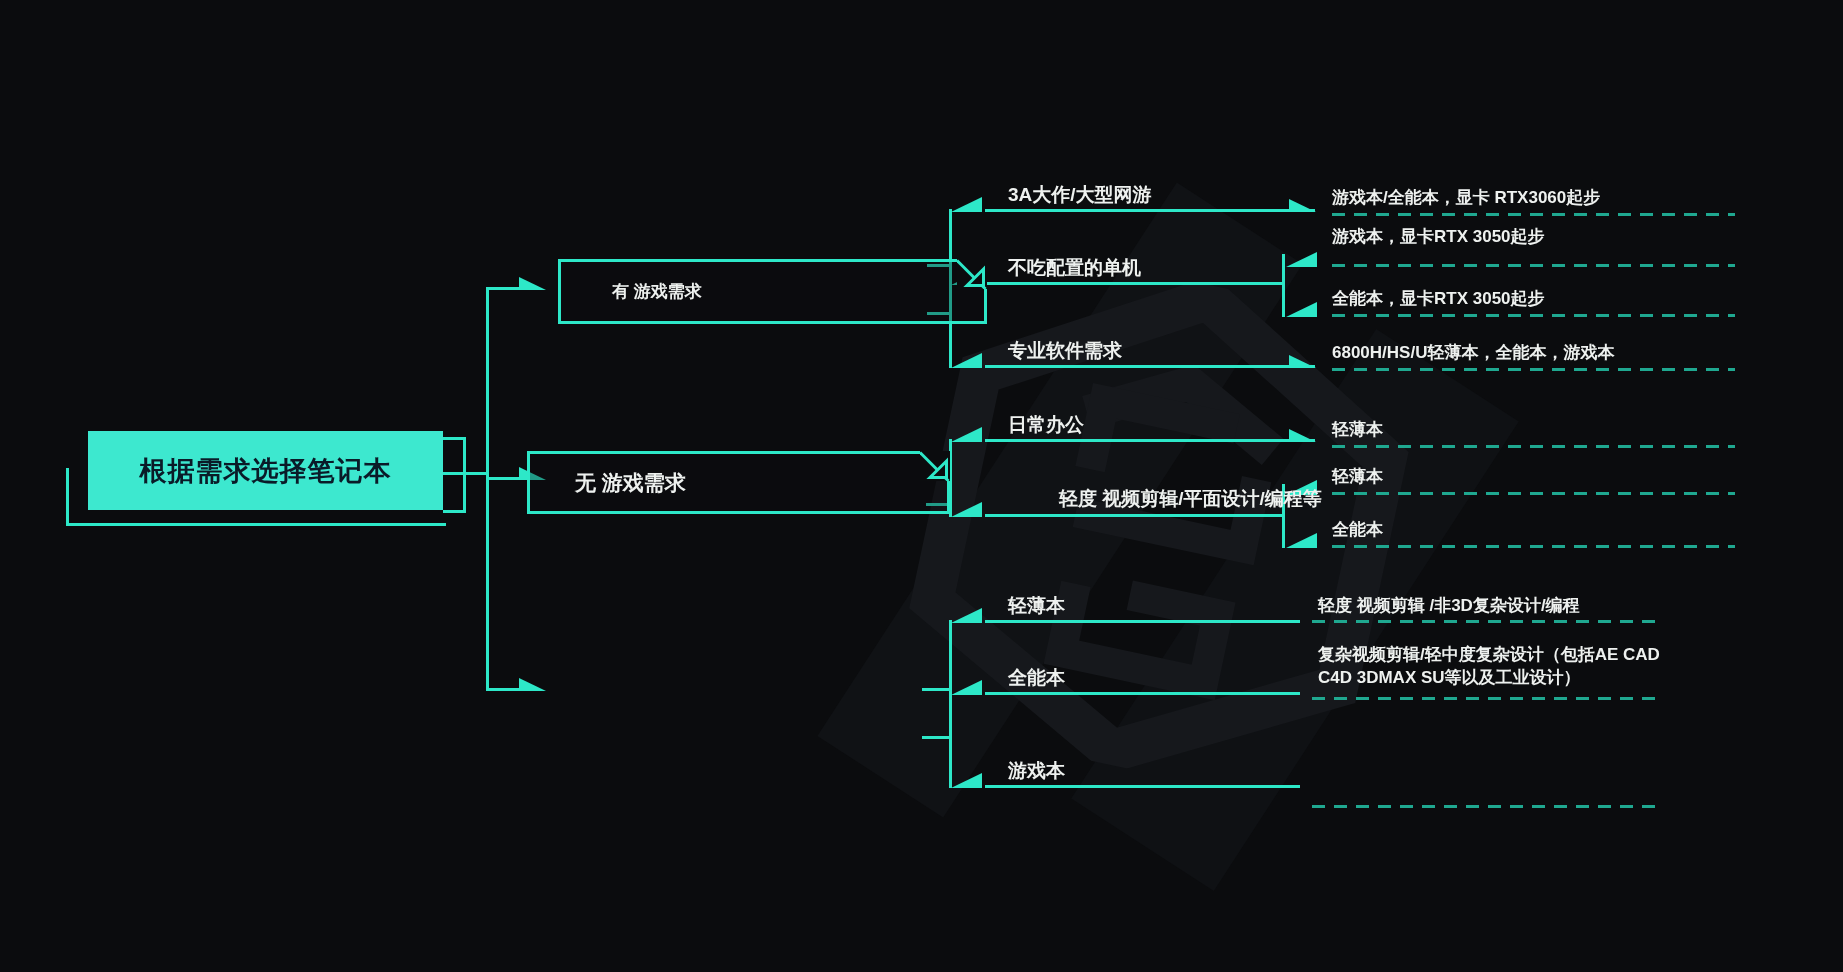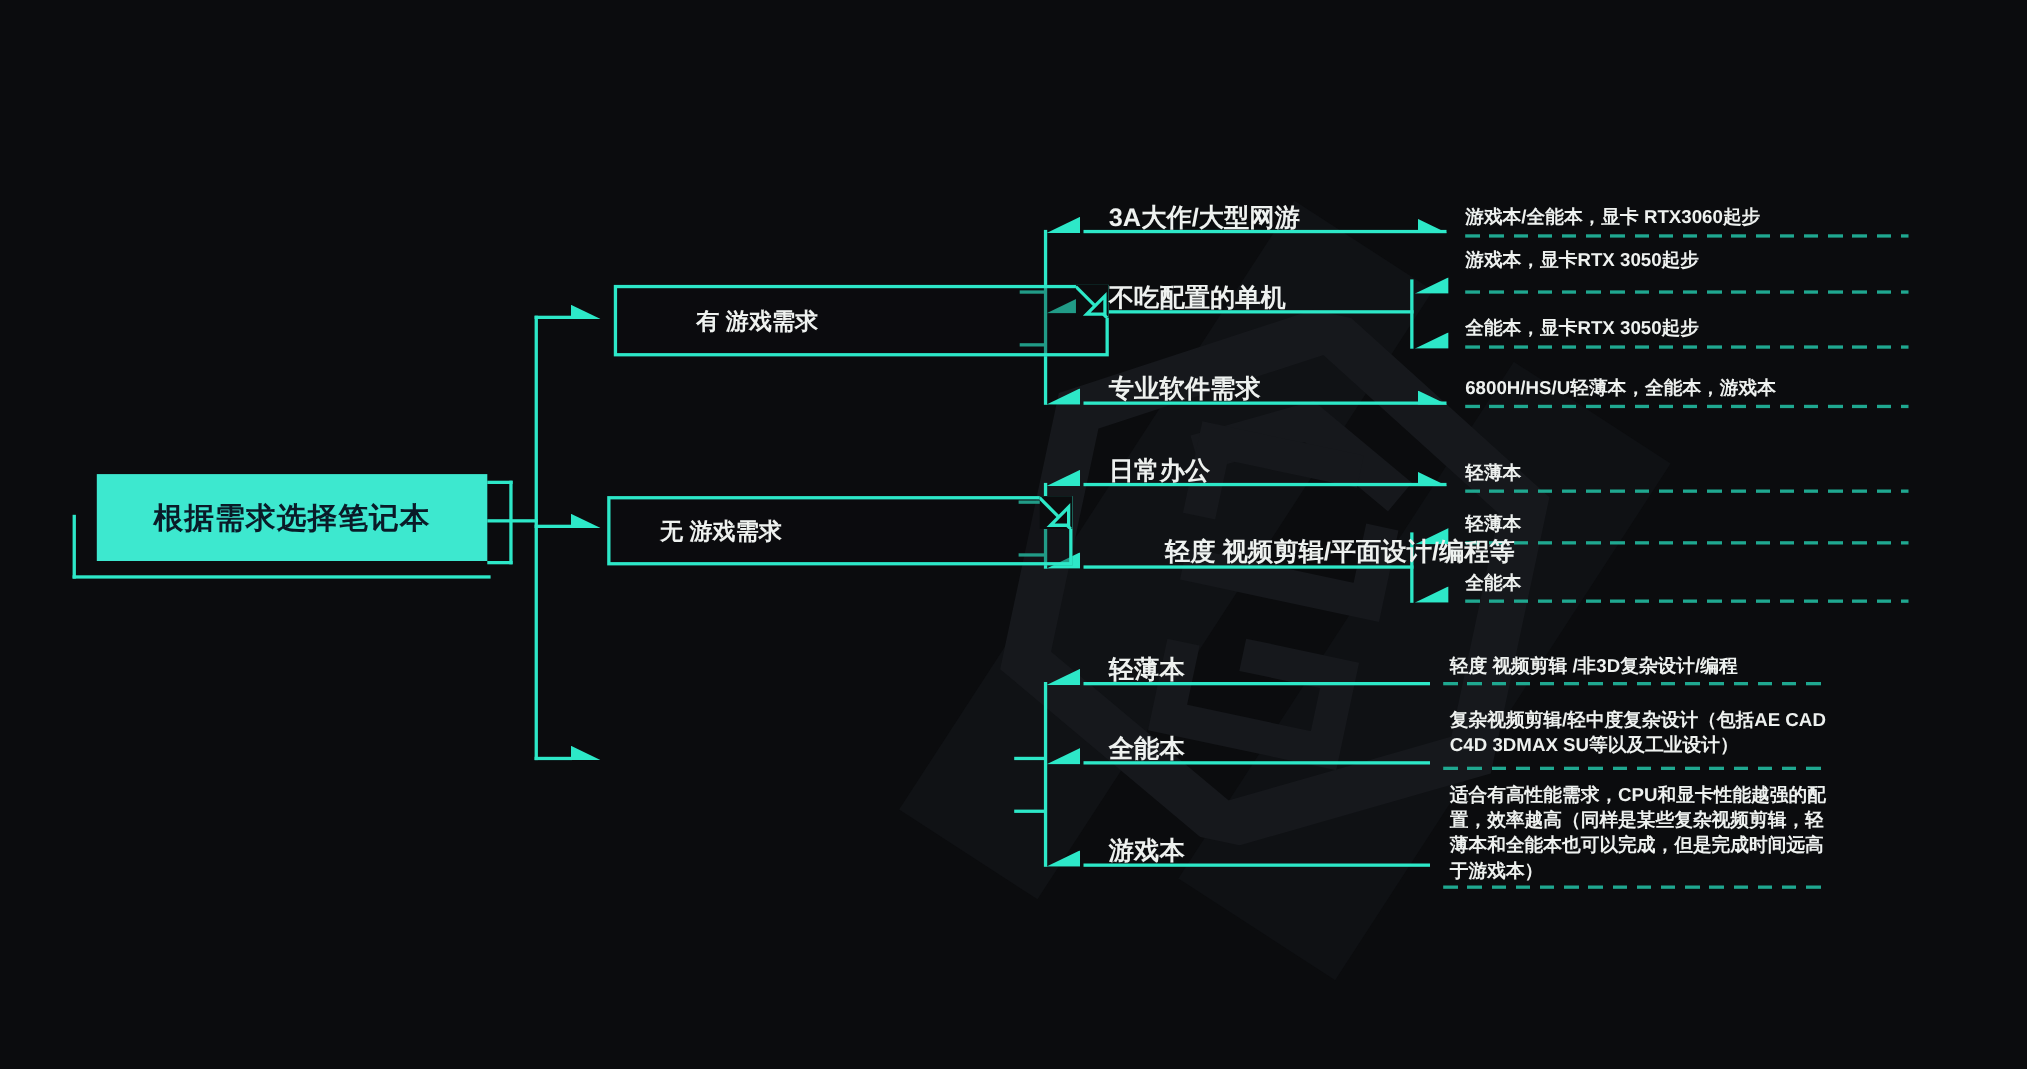--- a/index.html
+++ b/index.html
@@ -29,21 +29,21 @@
   .rootnode{
     position:absolute;left:88px;top:431px;width:355px;height:79px;background:var(--rootfill);
     display:flex;align-items:center;justify-content:center;z-index:5;
     color:var(--ink);font-size:27px;font-weight:700;letter-spacing:1px;cursor:pointer;
   }
   .bnode{
     position:absolute;border:3px solid var(--c);background:rgba(11,12,14,.35);z-index:5;
     display:flex;align-items:center;color:var(--txt);font-weight:700;cursor:pointer;
   }
   .bnode .fold{position:absolute;top:-3px;right:-3px;width:30px;height:30px;z-index:6;}
-  .lbl{position:absolute;color:var(--txt);font-size:23px;font-weight:700;white-space:nowrap;z-index:5;cursor:pointer;}
+  .lbl{position:absolute;color:var(--txt);font-size:19px;font-weight:700;white-space:nowrap;z-index:5;cursor:pointer;}
   .leaf{position:absolute;color:var(--txt);font-size:17px;font-weight:700;white-space:nowrap;z-index:5;cursor:pointer;}
   .leaf.wrap{white-space:normal;width:347px;line-height:23px;}
   
   .band{position:absolute;background:#101215;z-index:1;}
   .wmark{position:absolute;z-index:1;}
 </style>
 </head>
 <body>
 
 <div class="canvas">
@@ -70,21 +70,21 @@
 
   <div class="hl" style="left:443px;top:472px;width:46px;"></div>
   <div class="vl" style="left:486px;top:287px;height:404px;"></div>
   <div class="hl" style="left:486px;top:287px;width:34px;"></div>
   <div class="ar" style="left:519px;top:277px;"></div>
   <div class="hl" style="left:486px;top:477px;width:34px;"></div>
   <div class="ar" style="left:519px;top:467px;"></div>
   <div class="hl" style="left:486px;top:688px;width:34px;"></div>
   <div class="ar" style="left:519px;top:678px;"></div>
 
-  <div class="bnode" style="left:558px;top:259px;width:372px;height:59px;padding-left:72px;font-size:21px;">
+  <div class="bnode" style="left:558px;top:259px;width:372px;height:59px;padding-left:51px;font-size:17px;">
     <span>有  游戏需求</span>
     <svg class="fold" viewBox="0 0 30 30">
       <rect width="30" height="30" fill="#0b0c0e"></rect>
       <path d="M0 1.5 L28.5 30" stroke="#2de8c8" stroke-width="3" fill="none"></path>
       <path d="M10 26.5 L26.5 26.5 L26.5 10 Z" stroke="#2de8c8" stroke-width="3" fill="#0b0c0e"></path>
     </svg>
   </div>
   <div class="hl" style="left:927px;top:264px;width:24px;"></div>
   <div class="hl" style="left:927px;top:312px;width:24px;"></div>
   <div class="vl" style="left:949px;top:209px;height:159px;"></div>
@@ -107,21 +107,21 @@
   <div class="leaf" style="left:1332px;top:287px;">全能本，显卡RTX 3050起步</div>
   <div class="dl" style="left:1332px;top:314px;width:403px;"></div>
 
   <div class="pn" style="left:951px;top:353px;"></div>
   <div class="lbl" style="left:1008px;top:338px;">专业软件需求</div>
   <div class="hl" style="left:985px;top:365px;width:330px;"></div>
   <div class="ar" style="left:1289px;top:355px;"></div>
   <div class="leaf" style="left:1332px;top:341px;">6800H/HS/U轻薄本，全能本，游戏本</div>
   <div class="dl" style="left:1332px;top:368px;width:403px;"></div>
 
-  <div class="bnode" style="left:552px;top:451px;width:372px;height:57px;padding-left:45px;font-size:21px;">
+  <div class="bnode" style="left:527px;top:451px;width:372px;height:57px;padding-left:45px;font-size:21px;">
     <span>无  游戏需求</span>
     <svg class="fold" viewBox="0 0 30 30">
       <rect width="30" height="30" fill="#0b0c0e"></rect>
       <path d="M0 1.5 L28.5 30" stroke="#2de8c8" stroke-width="3" fill="none"></path>
       <path d="M10 26.5 L26.5 26.5 L26.5 10 Z" stroke="#2de8c8" stroke-width="3" fill="#0b0c0e"></path>
     </svg>
   </div>
   <div class="hl" style="left:926px;top:455px;width:25px;"></div>
   <div class="hl" style="left:926px;top:503px;width:25px;"></div>
   <div class="vl" style="left:949px;top:439px;height:78px;"></div>
@@ -156,16 +156,15 @@
 
   <div class="pn" style="left:951px;top:680px;"></div>
   <div class="lbl" style="left:1008px;top:665px;">全能本</div>
   <div class="hl" style="left:985px;top:692px;width:315px;"></div>
   <div class="leaf wrap" style="left:1318px;top:643px;">复杂视频剪辑/轻中度复杂设计（包括AE CAD C4D 3DMAX SU等以及工业设计）</div>
   <div class="dl" style="left:1312px;top:697px;width:348px;"></div>
 
   <div class="pn" style="left:951px;top:773px;"></div>
   <div class="lbl" style="left:1008px;top:758px;">游戏本</div>
   <div class="hl" style="left:985px;top:785px;width:315px;"></div>
-  <div class="leaf wrap" style="left:1318px;top:711px;">适合有高性能需求，CPU和显卡性能越强的配置，效率越高（同样是某些复杂视频剪辑，轻薄本和全能本也可以完成，但是完成时间远高于游戏本）</div>
   <div class="dl" style="left:1312px;top:805px;width:348px;"></div>
 
 </div>
 
 </body></html>

